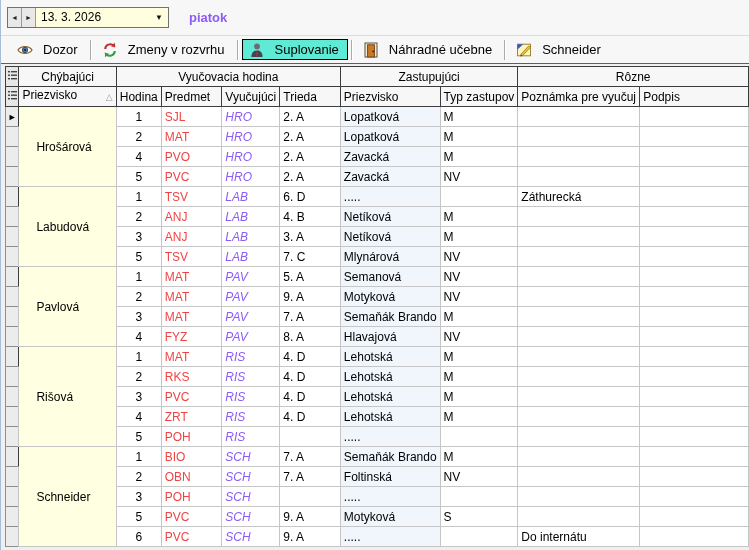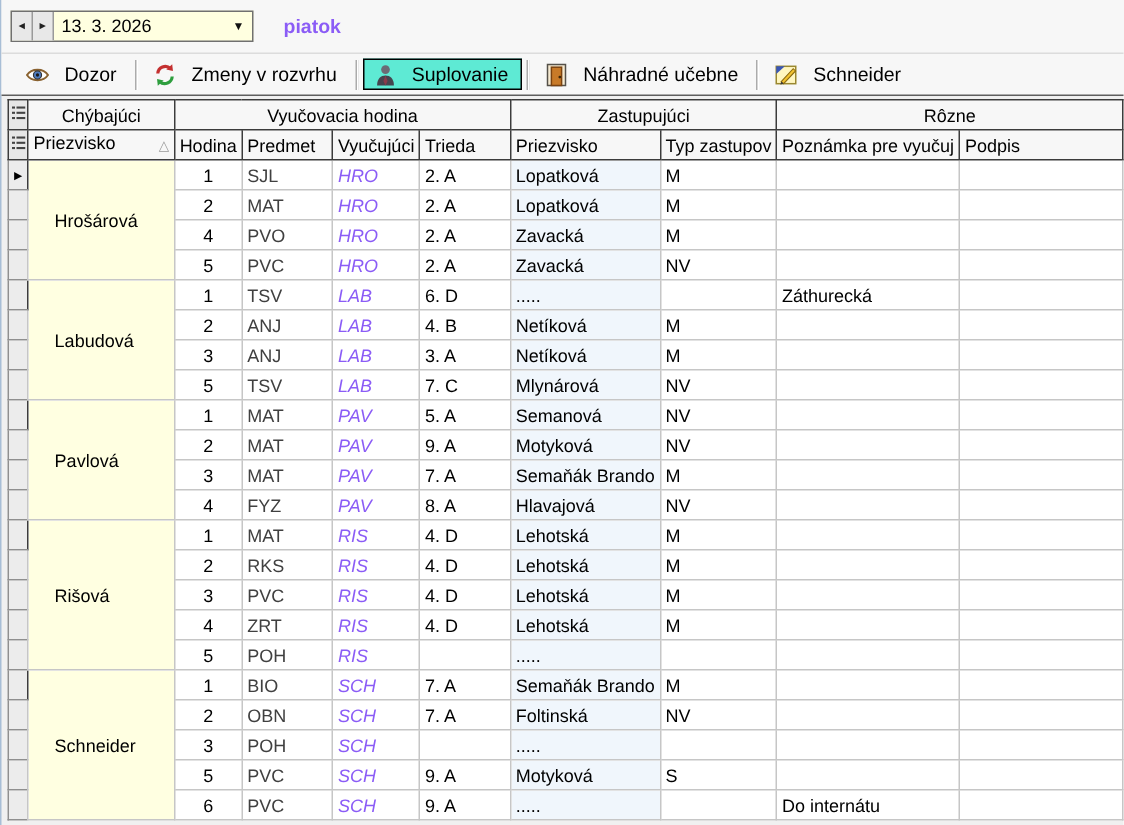--- a/index.html
+++ b/index.html
@@ -34,21 +34,21 @@
   td{height:20px;box-sizing:border-box;padding:0 3px;font-size:12px;white-space:nowrap;
     overflow:hidden;border:1px solid #C6C6C6;}
   thead td{background:#F7F7F7;border:1px solid #3C3C3C;}
   .band{text-align:center;}
   .colhdr{ text-align:left;}
   .corner{background:#E7E7E7;padding:0;text-align:center;vertical-align:middle;}
   .rowhdr{background:#ECECEC;border:1px solid #8F8F8F;border-right:1px solid #3C3C3C;
     padding:0;text-align:center;font-size:9px;line-height:18px;color:#000;}
   .groupcell{background:#FFFFE1;vertical-align:middle;font-size:12px;padding-left:17px;}
   .c-hodina{text-align:center;border-left:1px solid #3C3C3C;}
-  .c-predmet{color:#404040;margin-top:32px;}
+  .c-predmet{color:#ef4444;margin-top:32px;}
   .c-vyucujuci{color:#8b5cf6;font-style:italic;}
   .c-zastupujuci{background:#F0F6FC;border-left:1px solid #3C3C3C;}
   .c-poznamka{border-left:1px solid #3C3C3C;}
   table{border:1px solid #2E2E2E;}
   .sortmark{float:right;color:#9a9a9a;font-size:9px;line-height:18px;}
   .hdrlbl{font-size:12px;}
 </style>
 </head>
 <body>
 

